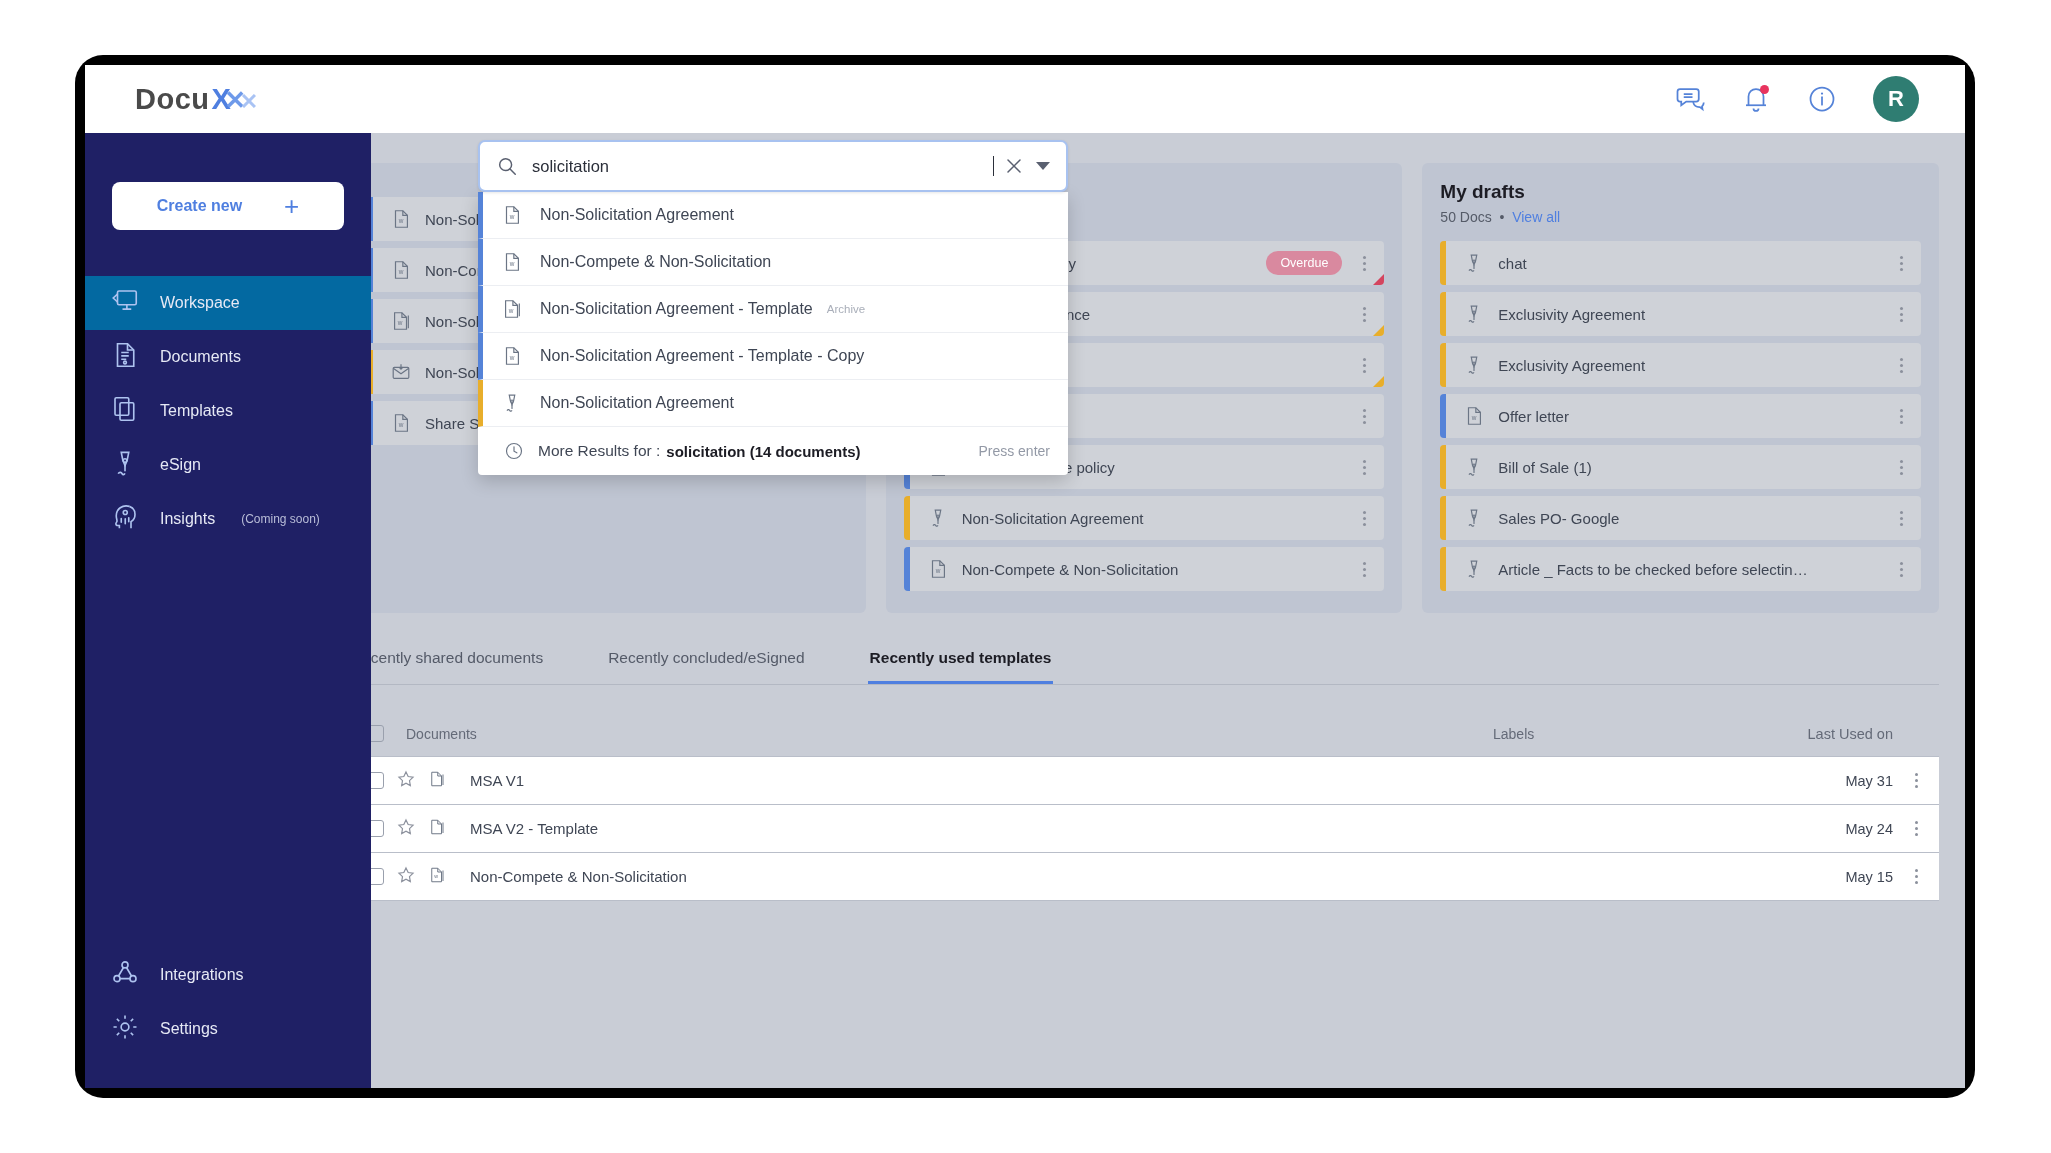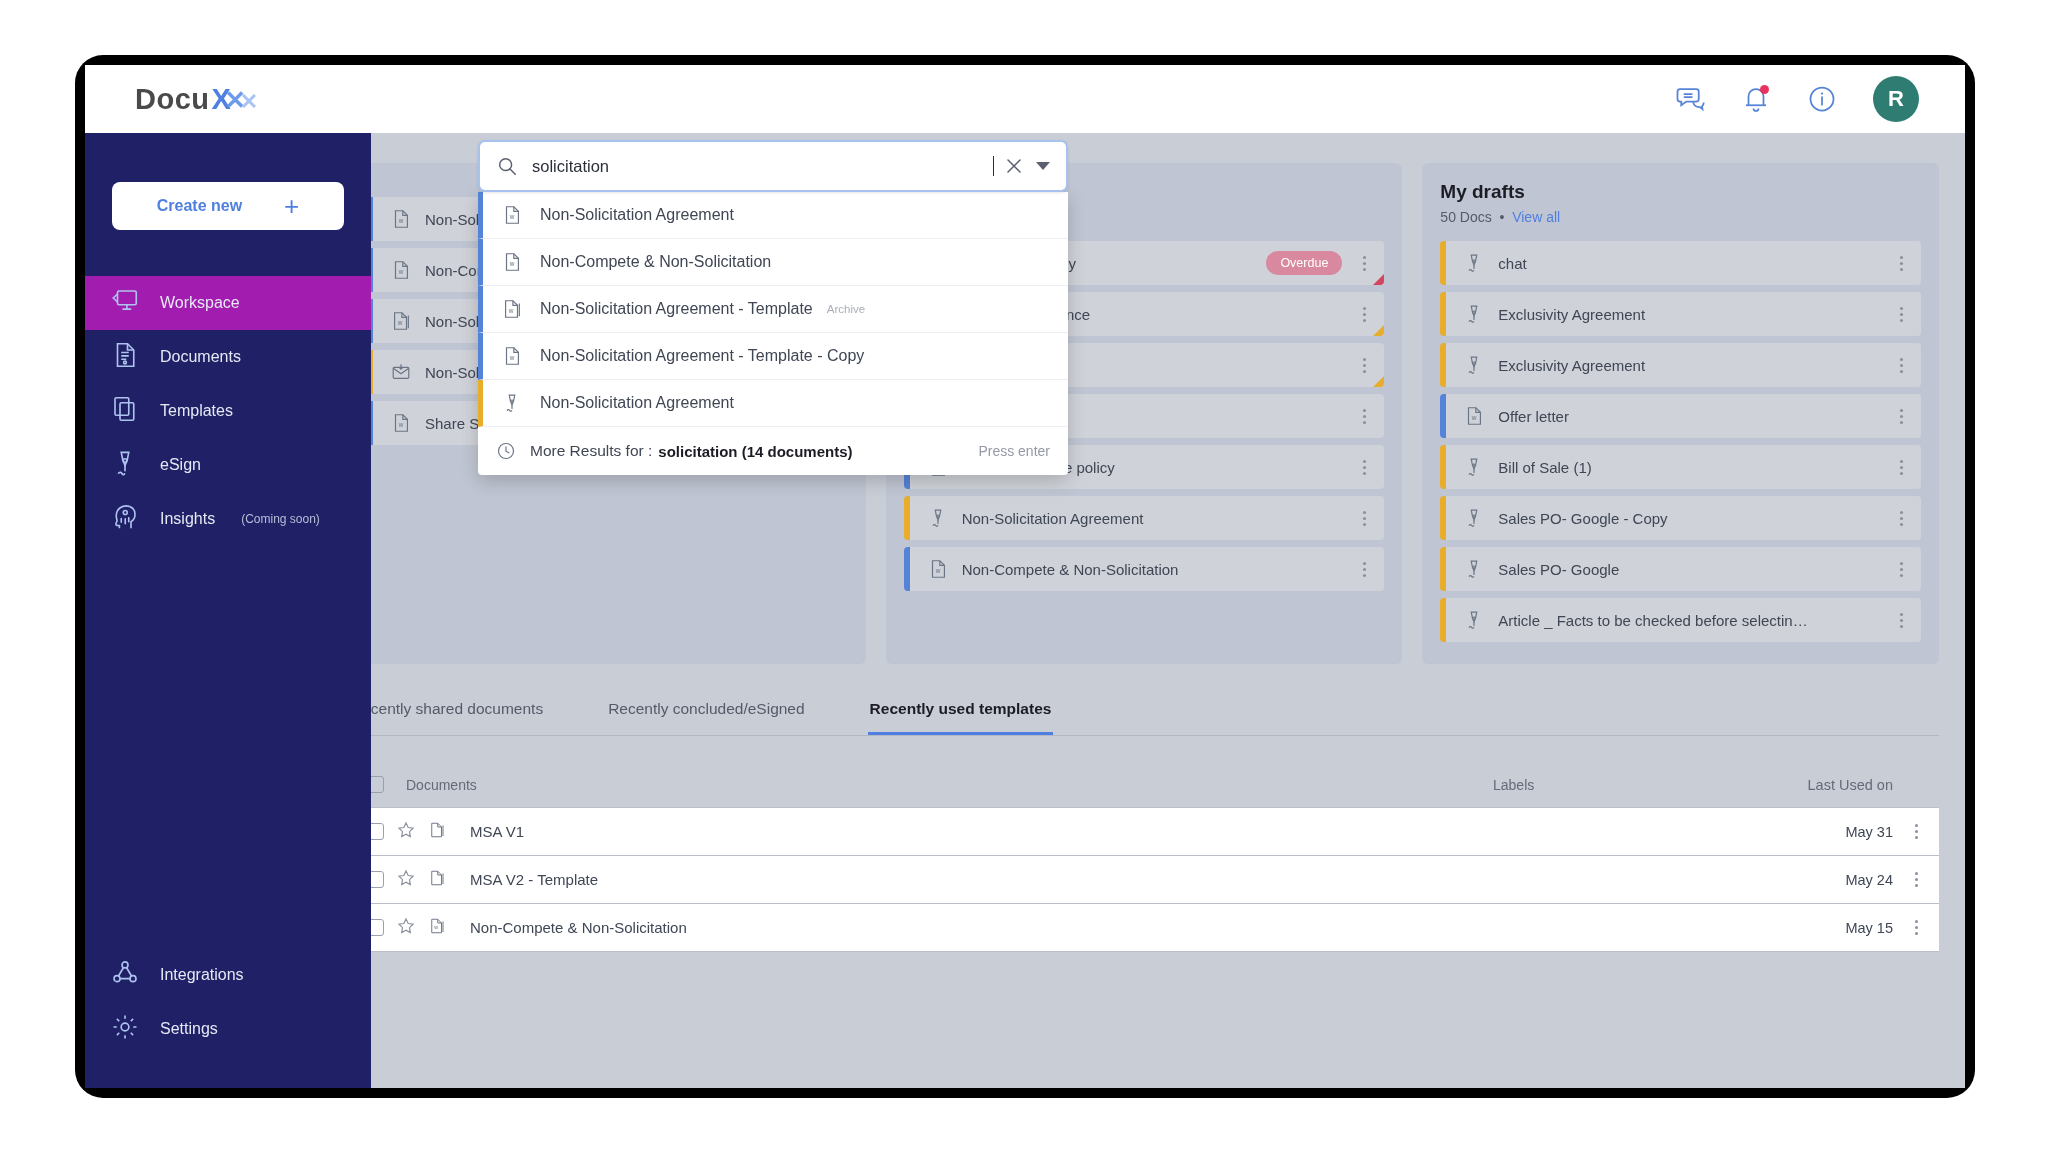--- a/index.html
+++ b/index.html
@@ -77,21 +77,21 @@
   }
   .createbtn span { color: #4f7fe0; font-size: 16px; font-weight: 700; }
   .createbtn .plus { color: #4f7fe0; font-size: 26px; font-weight: 300; line-height: 1; }
 
   .navlist { margin-top: 46px; }
   .navitem {
     height: 54px; display: flex; align-items: center;
     padding-left: 25px; gap: 20px; cursor: pointer;
     color: #e6e9f5; font-size: 16px;
   }
-  .navitem.active { background: #a21caf; }
+  .navitem.active { background: #0369a1; }
   .navitem svg { width: 30px; height: 30px; flex: none; }
   .soon { color: #b9bdd8; font-size: 12px; margin-left: 6px; }
 
   .navbottom { position: absolute; bottom: 32px; left: 0; width: 100%; }
 
   
   .main {
     position: absolute; left: 238px; top: 68px;
     width: calc(100% - 238px); height: calc(100% - 68px);
     background: #c9cdd6;
@@ -234,21 +234,21 @@
     border-left: 5px solid #5583d8;
     cursor: pointer;
   }
   .dd-item.amber { border-left-color: #e8ae2b; }
   .dd-item .diicon { width: 22px; height: 22px; flex: none; margin-right: 17px; }
   .dd-item .dilabel { font-size: 16px; color: #3f4654; }
   .dd-item .ditag { font-size: 11.5px; color: #a9aeb9; margin-left: 14px; }
 
   .dd-more {
     height: 48px; display: flex; align-items: center;
-    padding: 0 18px 0 18px; cursor: pointer; justify-content: center;
+    padding: 0 18px 0 26px; cursor: pointer; justify-content: center;
   }
   .dd-more .clk { width: 20px; height: 20px; flex: none; margin-right: 14px; }
   .dd-more .mtxt { font-size: 15.5px; color: #3f4654; }
   .dd-more .mq { font-size: 15px; color: #1c1c24; font-weight: 700; margin-left: 6px; }
   .dd-more .penter { margin-left: auto; font-size: 14px; color: #9399a6; }
 </style>
 </head>
 <body>
 
 <div class="device">
@@ -664,36 +664,20 @@
           <div class="row amber">
             <span class="ricon">
               <svg viewBox="0 0 24 24" fill="none" stroke="#6b7585" stroke-width="1.3">
                     <path d="M9 3.5h6l-1.3 6.5L12 14l-1.7-4L9 3.5z"></path>
                     <circle cx="12" cy="10" r="1.3"></circle>
                     <path d="M12 14v4" stroke-linecap="round"></path>
                     <path d="M6.5 20.2c1.2-1.5 2.6-.9 3.2.1.5.9 1.5 1 2.3-.3"></path>
                   </svg>
             </span>
             <span class="rname">Bill of Sale (1)</span>
-            <span class="kebab">
-                  <i></i>
-                  <i></i>
-                  <i></i>
-                </span>
-          </div>
-          <div class="row amber">
-            <span class="ricon">
-              <svg viewBox="0 0 24 24" fill="none" stroke="#6b7585" stroke-width="1.3">
-                    <path d="M9 3.5h6l-1.3 6.5L12 14l-1.7-4L9 3.5z"></path>
-                    <circle cx="12" cy="10" r="1.3"></circle>
-                    <path d="M12 14v4" stroke-linecap="round"></path>
-                    <path d="M6.5 20.2c1.2-1.5 2.6-.9 3.2.1.5.9 1.5 1 2.3-.3"></path>
-                  </svg>
-            </span>
-            <span class="rname">Sales PO- Google - Copy</span>
             <span class="kebab">
                   <i></i>
                   <i></i>
                   <i></i>
                 </span>
           </div>
           <div class="row amber">
             <span class="ricon">
               <svg viewBox="0 0 24 24" fill="none" stroke="#6b7585" stroke-width="1.3">
                     <path d="M9 3.5h6l-1.3 6.5L12 14l-1.7-4L9 3.5z"></path>

